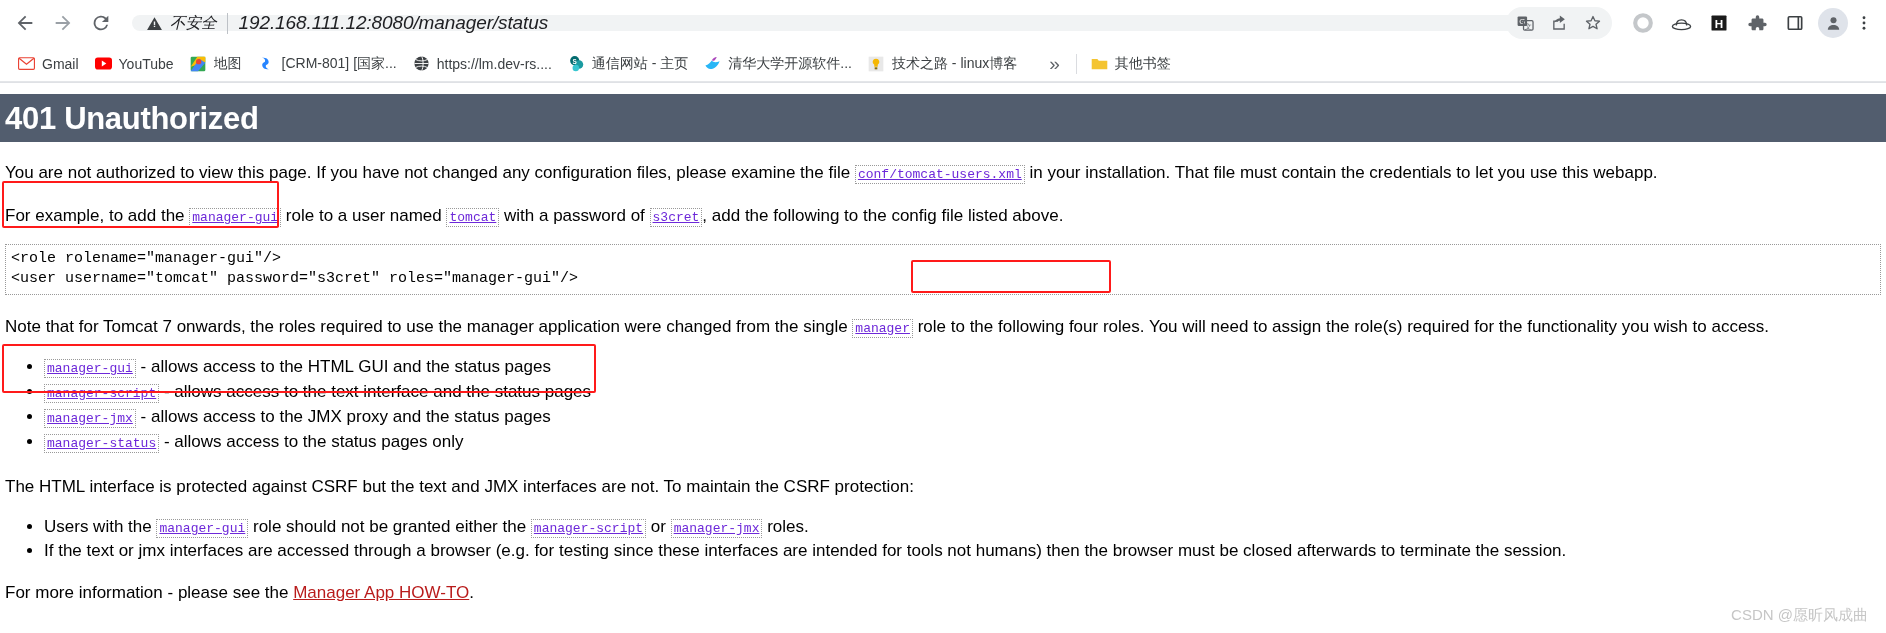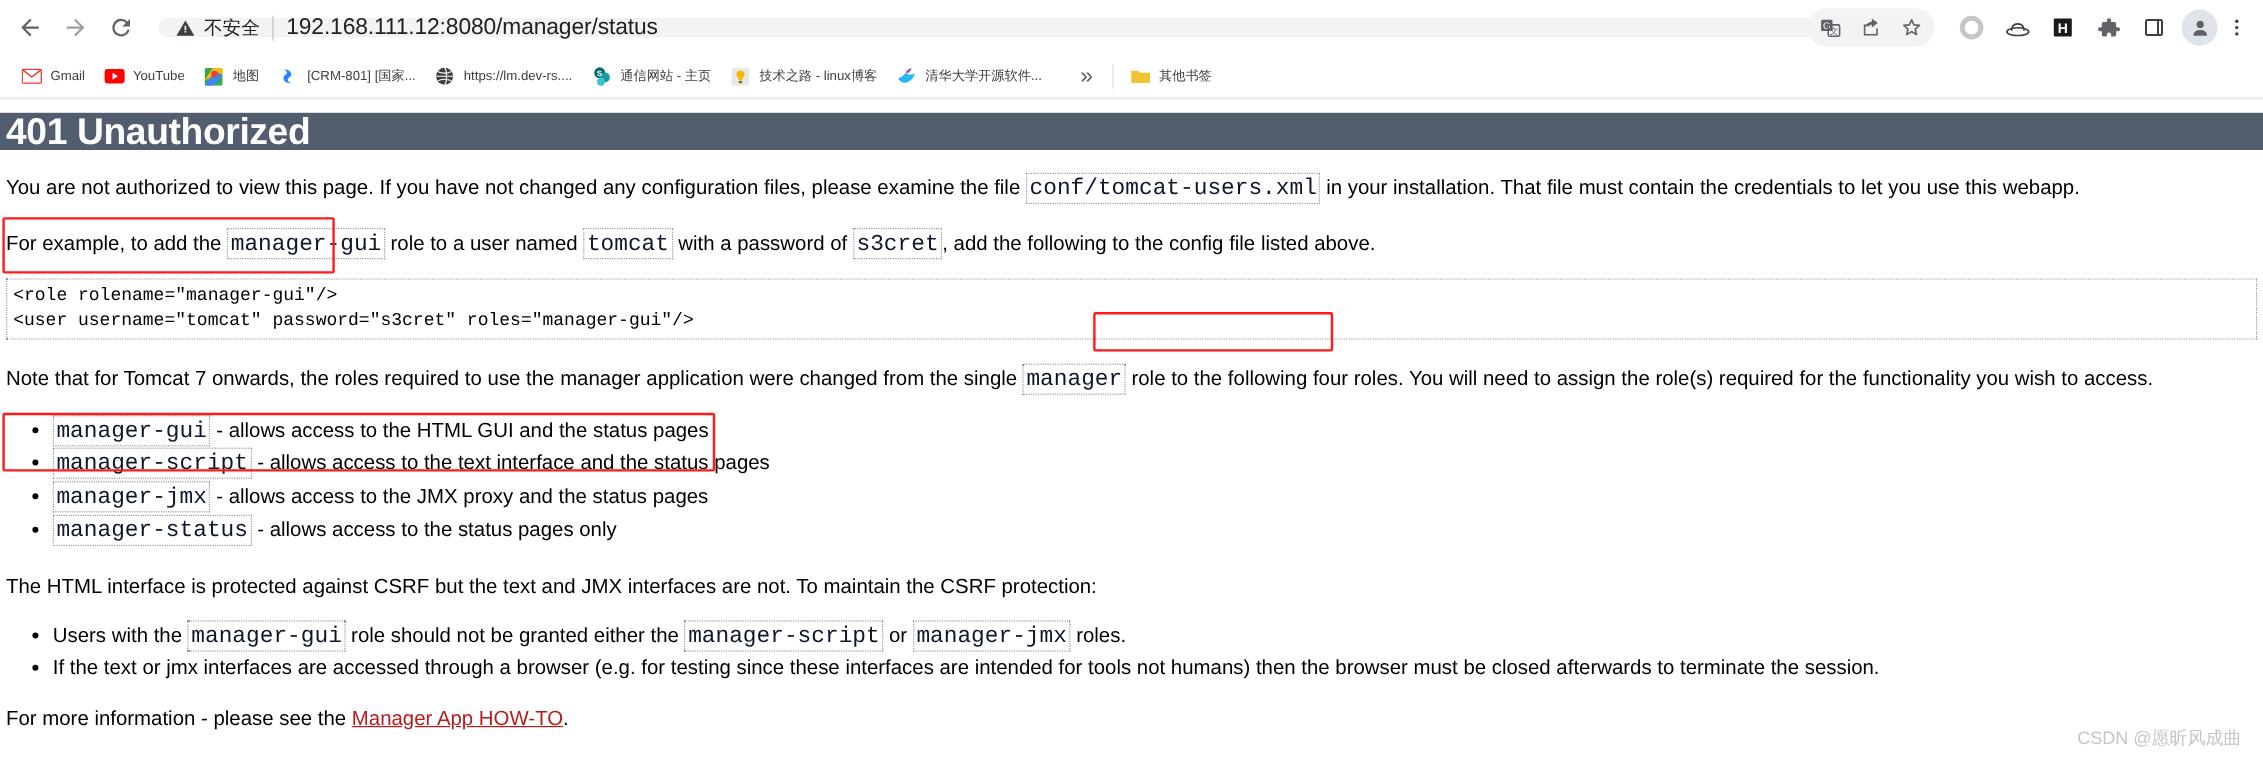--- a/index.html
+++ b/index.html
@@ -37,20 +37,21 @@
   #omnibox {
     flex: 1 1 auto;
     height: 16px;
     background: #f1f3f4;
     border-radius: 16px;
     display: flex;
     align-items: center;
     padding: 0 14px;
     margin: 0 8px 0 10px;
     min-width: 0;
+    font-style: italic;
   }
   #security-warning {
     display: flex; align-items: center;
     flex: 0 0 auto;
     padding-right: 10px;
     border-right: 1px solid #bdc1c6;
     margin-right: 11px;
   }
   #warning-icon { margin-right: 7px; display: block; }
   #security-label {
@@ -116,21 +117,21 @@
     flex: 0 0 auto;
     max-width: 185px;
   }
   .bm-icon {
     width: 17px; height: 17px;
     margin-right: 7px;
     flex: 0 0 auto;
     display: flex; align-items: center; justify-content: center;
   }
   .bm-label {
-    font-size: 11px;
+    font-size: 14px;
     color: #3c4043;
     white-space: nowrap;
     overflow: hidden;
     text-overflow: ellipsis;
   }
   #bm-overflow {
     font-size: 19px; color: #5f6368;
     padding: 0 10px; margin-left: 14px;
     flex: 0 0 auto;
   }
@@ -143,21 +144,21 @@
   #page {
     position: relative;
     width: 1886px;
     height: 551px;
     background: #ffffff;
     overflow: hidden;
   }
 
   #banner {
     background: #525d6e;
-    height: 31px;
+    height: 48px;
     display: flex;
     align-items: center;
     margin-top: 11px;
   }
   #banner-title {
     color: #ffffff;
     font-size: 31px;
     font-weight: bold;
     line-height: 1;
     padding-left: 5px;
@@ -172,25 +173,26 @@
     white-space: nowrap;
   }
   .p1 { margin-top: 20px; }
   .p2 { margin-top: 21px; }
   .p3 { margin-top: 21px; }
   .p4 { margin-top: 21px; }
   .p5 { margin-top: 18px; }
 
   code, .codespan {
     font-family: "Liberation Mono", monospace;
-    font-size: 19px;
+    font-size: 13px;
     border: 1px dotted #999999;
     padding: 1px 2px;
-    color: #0f172a;
-    white-space: nowrap;
+    color: #6d28d9;
+    white-space: nowrap;
+    text-decoration: underline;
   }
 
   #code-block {
     font-family: "Liberation Mono", monospace;
     font-size: 15px;
     line-height: 1.35;
     border: 1px dotted #999999;
     padding: 4px 5px;
     margin: 16px 5px 0 5px;
     color: #000000;
@@ -402,37 +404,37 @@
           <circle cx="15.5" cy="13.5" r="6" fill="#1a9ba1"></circle>
           <circle cx="11" cy="18.5" r="4.6" fill="#37c6d0"></circle>
           <text x="9.5" y="12" font-size="9" font-weight="bold" font-family="Liberation Sans, sans-serif" fill="#ffffff" text-anchor="middle">S</text>
         </svg>
       </span>
       <span class="bm-label">通信网站 - 主页</span>
     </div>
 
     <div class="bookmark">
       <span class="bm-icon">
+        <svg width="18" height="16" viewBox="0 0 24 22">
+          <path d="M2 13c4-1 7-4 9-7 2 3 6 3 11 1-2 6-7 11-13 11-3 0-5-2-7-5z" fill="#29b6f6"></path>
+          <path d="M11 6c1.5-3 4-5 7-5-1 2.5-2.5 4.5-4 5.5z" fill="#ab47bc"></path>
+        </svg>
+      </span>
+      <span class="bm-label">清华大学开源软件...</span>
+    </div>
+
+    <div class="bookmark">
+      <span class="bm-icon">
         <svg width="16" height="16" viewBox="0 0 24 24">
           <rect x="1" y="1" width="22" height="22" fill="#e8e8e8"></rect>
           <path d="M12 4a5 5 0 0 0-2.6 9.3V16h5.2v-2.7A5 5 0 0 0 12 4z" fill="#f5b700"></path>
           <rect x="10" y="17" width="4" height="3" fill="#8a6d00"></rect>
         </svg>
       </span>
       <span class="bm-label">技术之路 - linux博客</span>
-    </div>
-
-    <div class="bookmark">
-      <span class="bm-icon">
-        <svg width="18" height="16" viewBox="0 0 24 22">
-          <path d="M2 13c4-1 7-4 9-7 2 3 6 3 11 1-2 6-7 11-13 11-3 0-5-2-7-5z" fill="#29b6f6"></path>
-          <path d="M11 6c1.5-3 4-5 7-5-1 2.5-2.5 4.5-4 5.5z" fill="#ab47bc"></path>
-        </svg>
-      </span>
-      <span class="bm-label">清华大学开源软件...</span>
     </div>
 
     <div id="bm-overflow">»</div>
     <div id="bm-sep"></div>
 
     <div class="bookmark">
       <span class="bm-icon">
         <svg width="17" height="15" viewBox="0 0 24 20">
           <path d="M1 3.5h8l2 2.5h12v12H1z" fill="#f4c430"></path>
         </svg>

